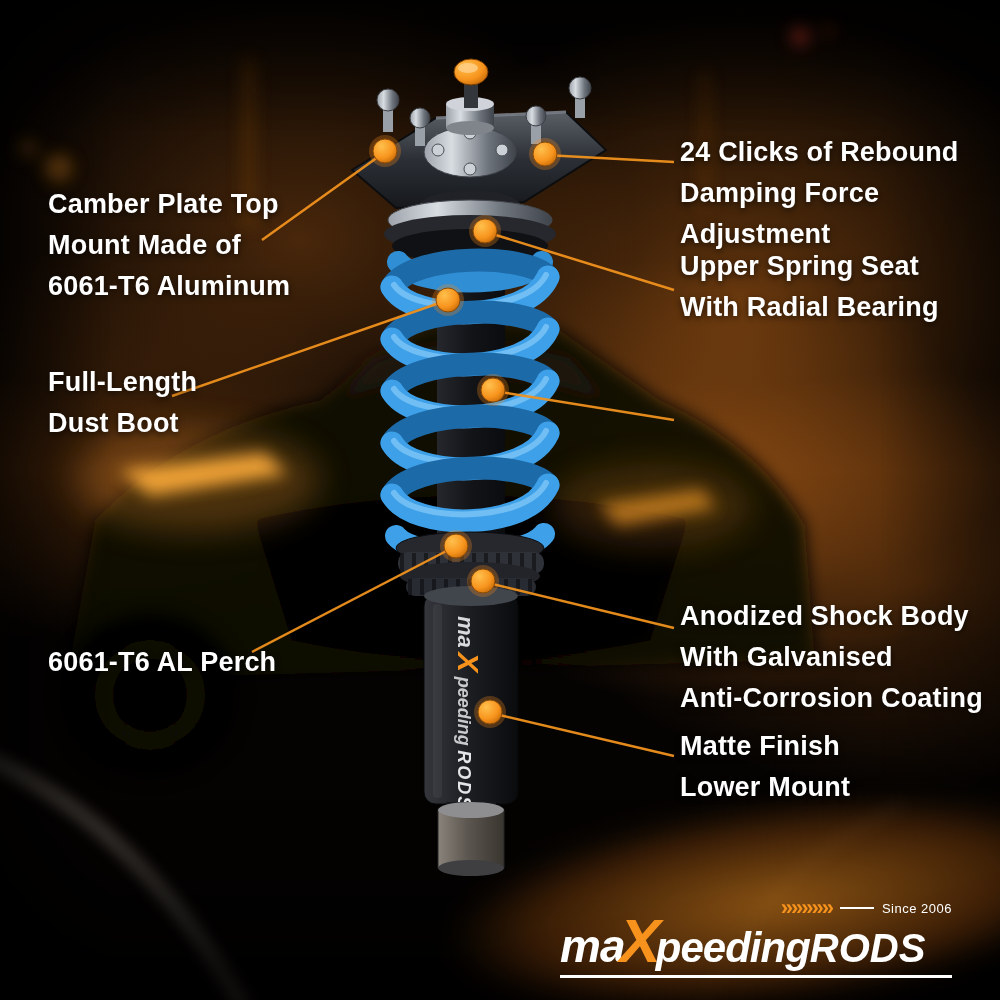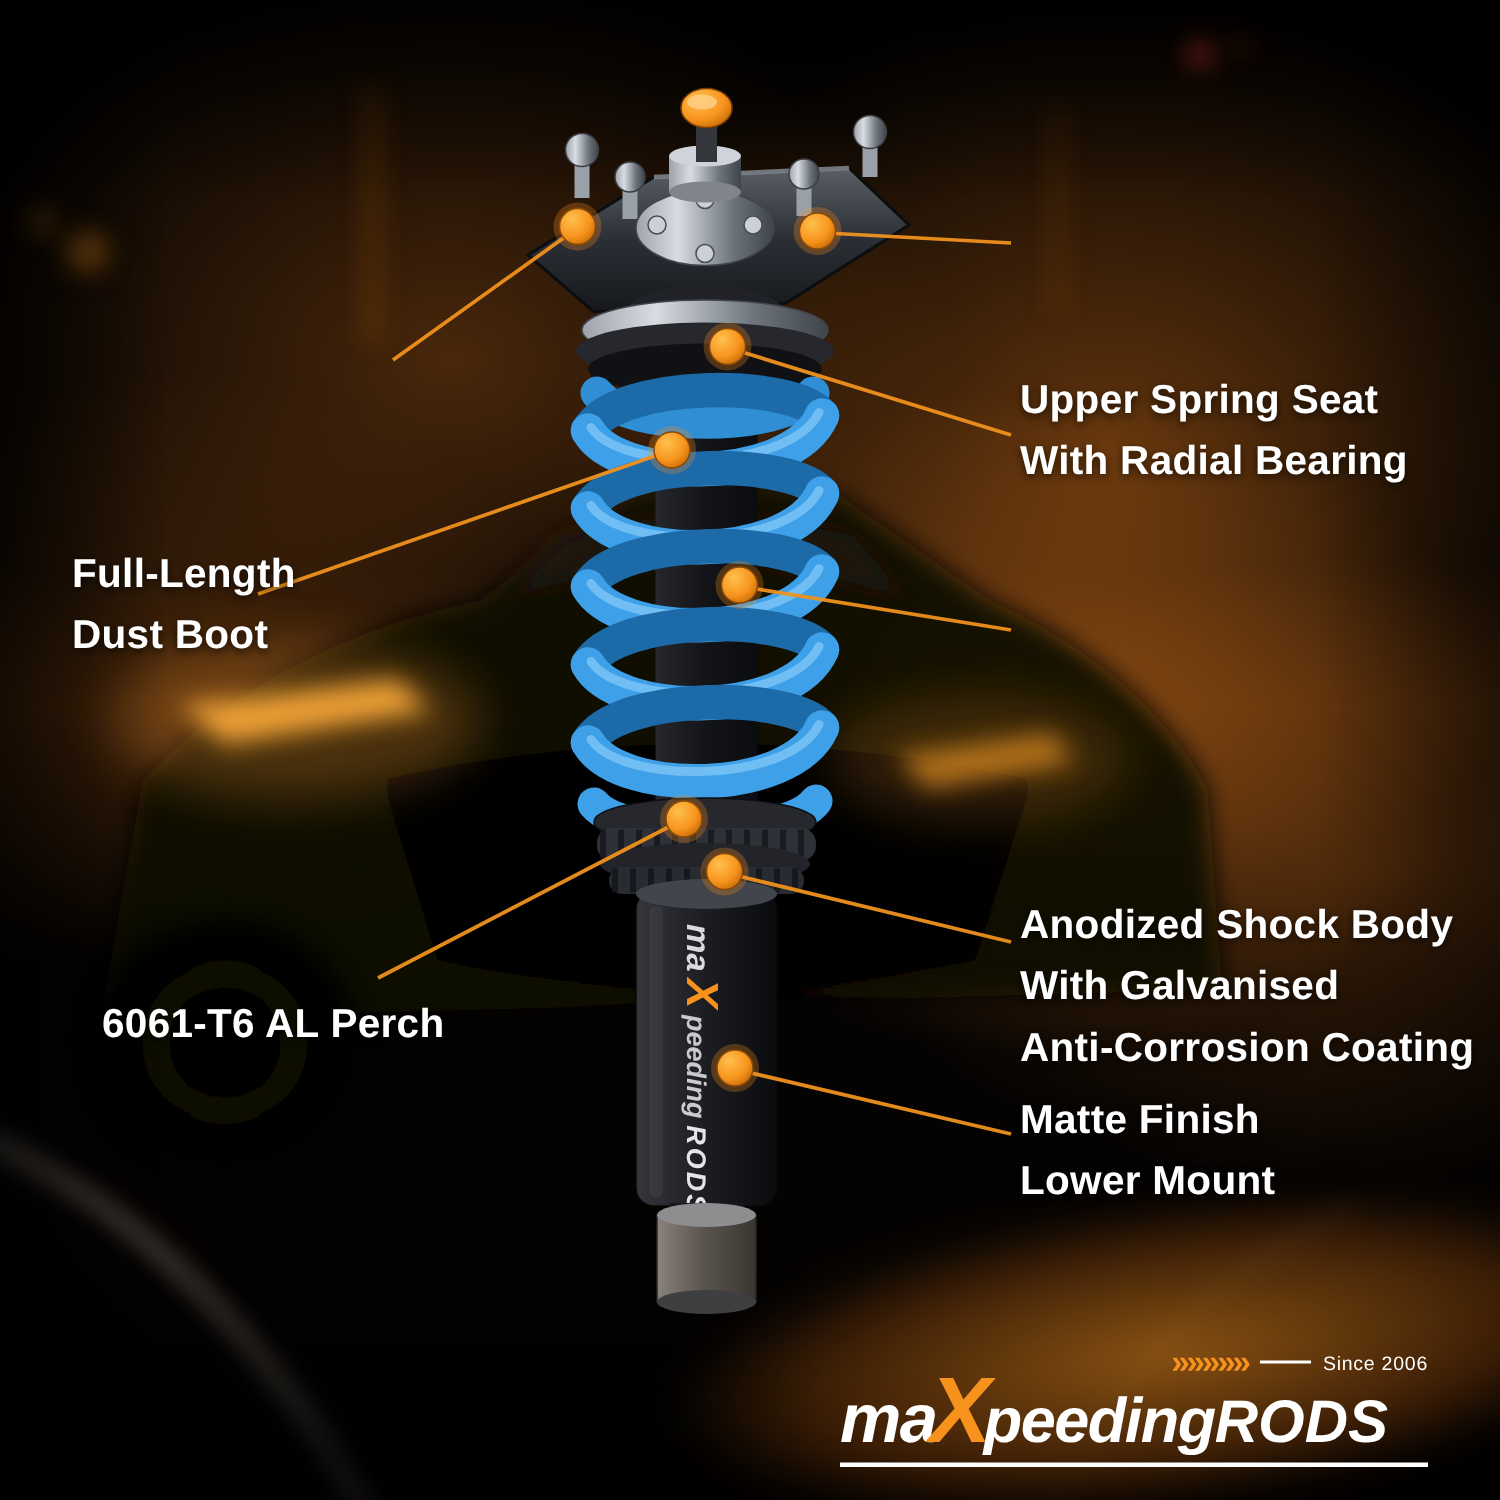--- a/index.html
+++ b/index.html
@@ -21,21 +21,21 @@
     linear-gradient(to top, rgba(0,0,0,.72) 3%, transparent 20%);}
   .logo-glow{position:absolute;right:-70px;bottom:-25px;width:700px;height:240px;z-index:3;
     background:radial-gradient(62% 55% at 58% 52%, rgba(250,150,35,.55), rgba(220,110,20,.26) 55%, transparent 76%);
     filter:blur(12px);transform:rotate(-7deg);}
   .product-layer{position:absolute;inset:0;z-index:4;}
   
   .callout{position:absolute;z-index:5;color:#fff;font-size:27px;line-height:41px;font-weight:600;
     white-space:pre-line;letter-spacing:.2px;text-shadow:0 2px 6px rgba(0,0,0,.65);}
   .c-l1{left:48px;top:184px;}
   .c-l2{left:48px;top:362px;}
-  .c-l3{left:48px;top:662px;margin-left:20px;}
+  .c-l3{left:48px;top:642px;}
   .c-r1{left:680px;top:132px;}
   .c-r2{left:680px;top:246px;}
   .c-r3{left:680px;top:384px;}
   .c-r4{left:680px;top:596px;}
   .c-r5{left:680px;top:726px;}
   
   .logo{position:absolute;right:48px;bottom:16px;width:392px;z-index:6;color:#fff;}
   .logo-top{display:flex;justify-content:flex-end;align-items:center;gap:8px;margin-bottom:-8px;}
   .chevrons{color:#f7921d;font-weight:700;font-size:22px;letter-spacing:-2px;line-height:20px;}
   .since-line{display:inline-block;width:34px;height:2px;background:#fff;}
@@ -272,23 +272,29 @@
           <circle cx="483" cy="581" r="16" fill="rgba(250,140,30,0.28)"></circle>
           <circle cx="483" cy="581" r="12" fill="url(#gOrange)" stroke="#8a4a06"></circle>
         </g>
       <g>
           <circle cx="490" cy="712" r="16" fill="rgba(250,140,30,0.28)"></circle>
           <circle cx="490" cy="712" r="12" fill="url(#gOrange)" stroke="#8a4a06"></circle>
         </g>
     </g>
   </svg>
 
+  <div class="callout c-l1">Camber Plate Top
+Mount Made of
+6061-T6 Aluminum</div>
   <div class="callout c-l2">Full-Length
 Dust Boot</div>
   <div class="callout c-l3">6061-T6 AL Perch</div>
+  <div class="callout c-r1">24 Clicks of Rebound
+Damping Force
+Adjustment</div>
   <div class="callout c-r2">Upper Spring Seat
 With Radial Bearing</div>
   <div class="callout c-r4">Anodized Shock Body
 With Galvanised
 Anti-Corrosion Coating</div>
   <div class="callout c-r5">Matte Finish
 Lower Mount</div>
 
   <div class="logo">
     <div class="logo-top">

